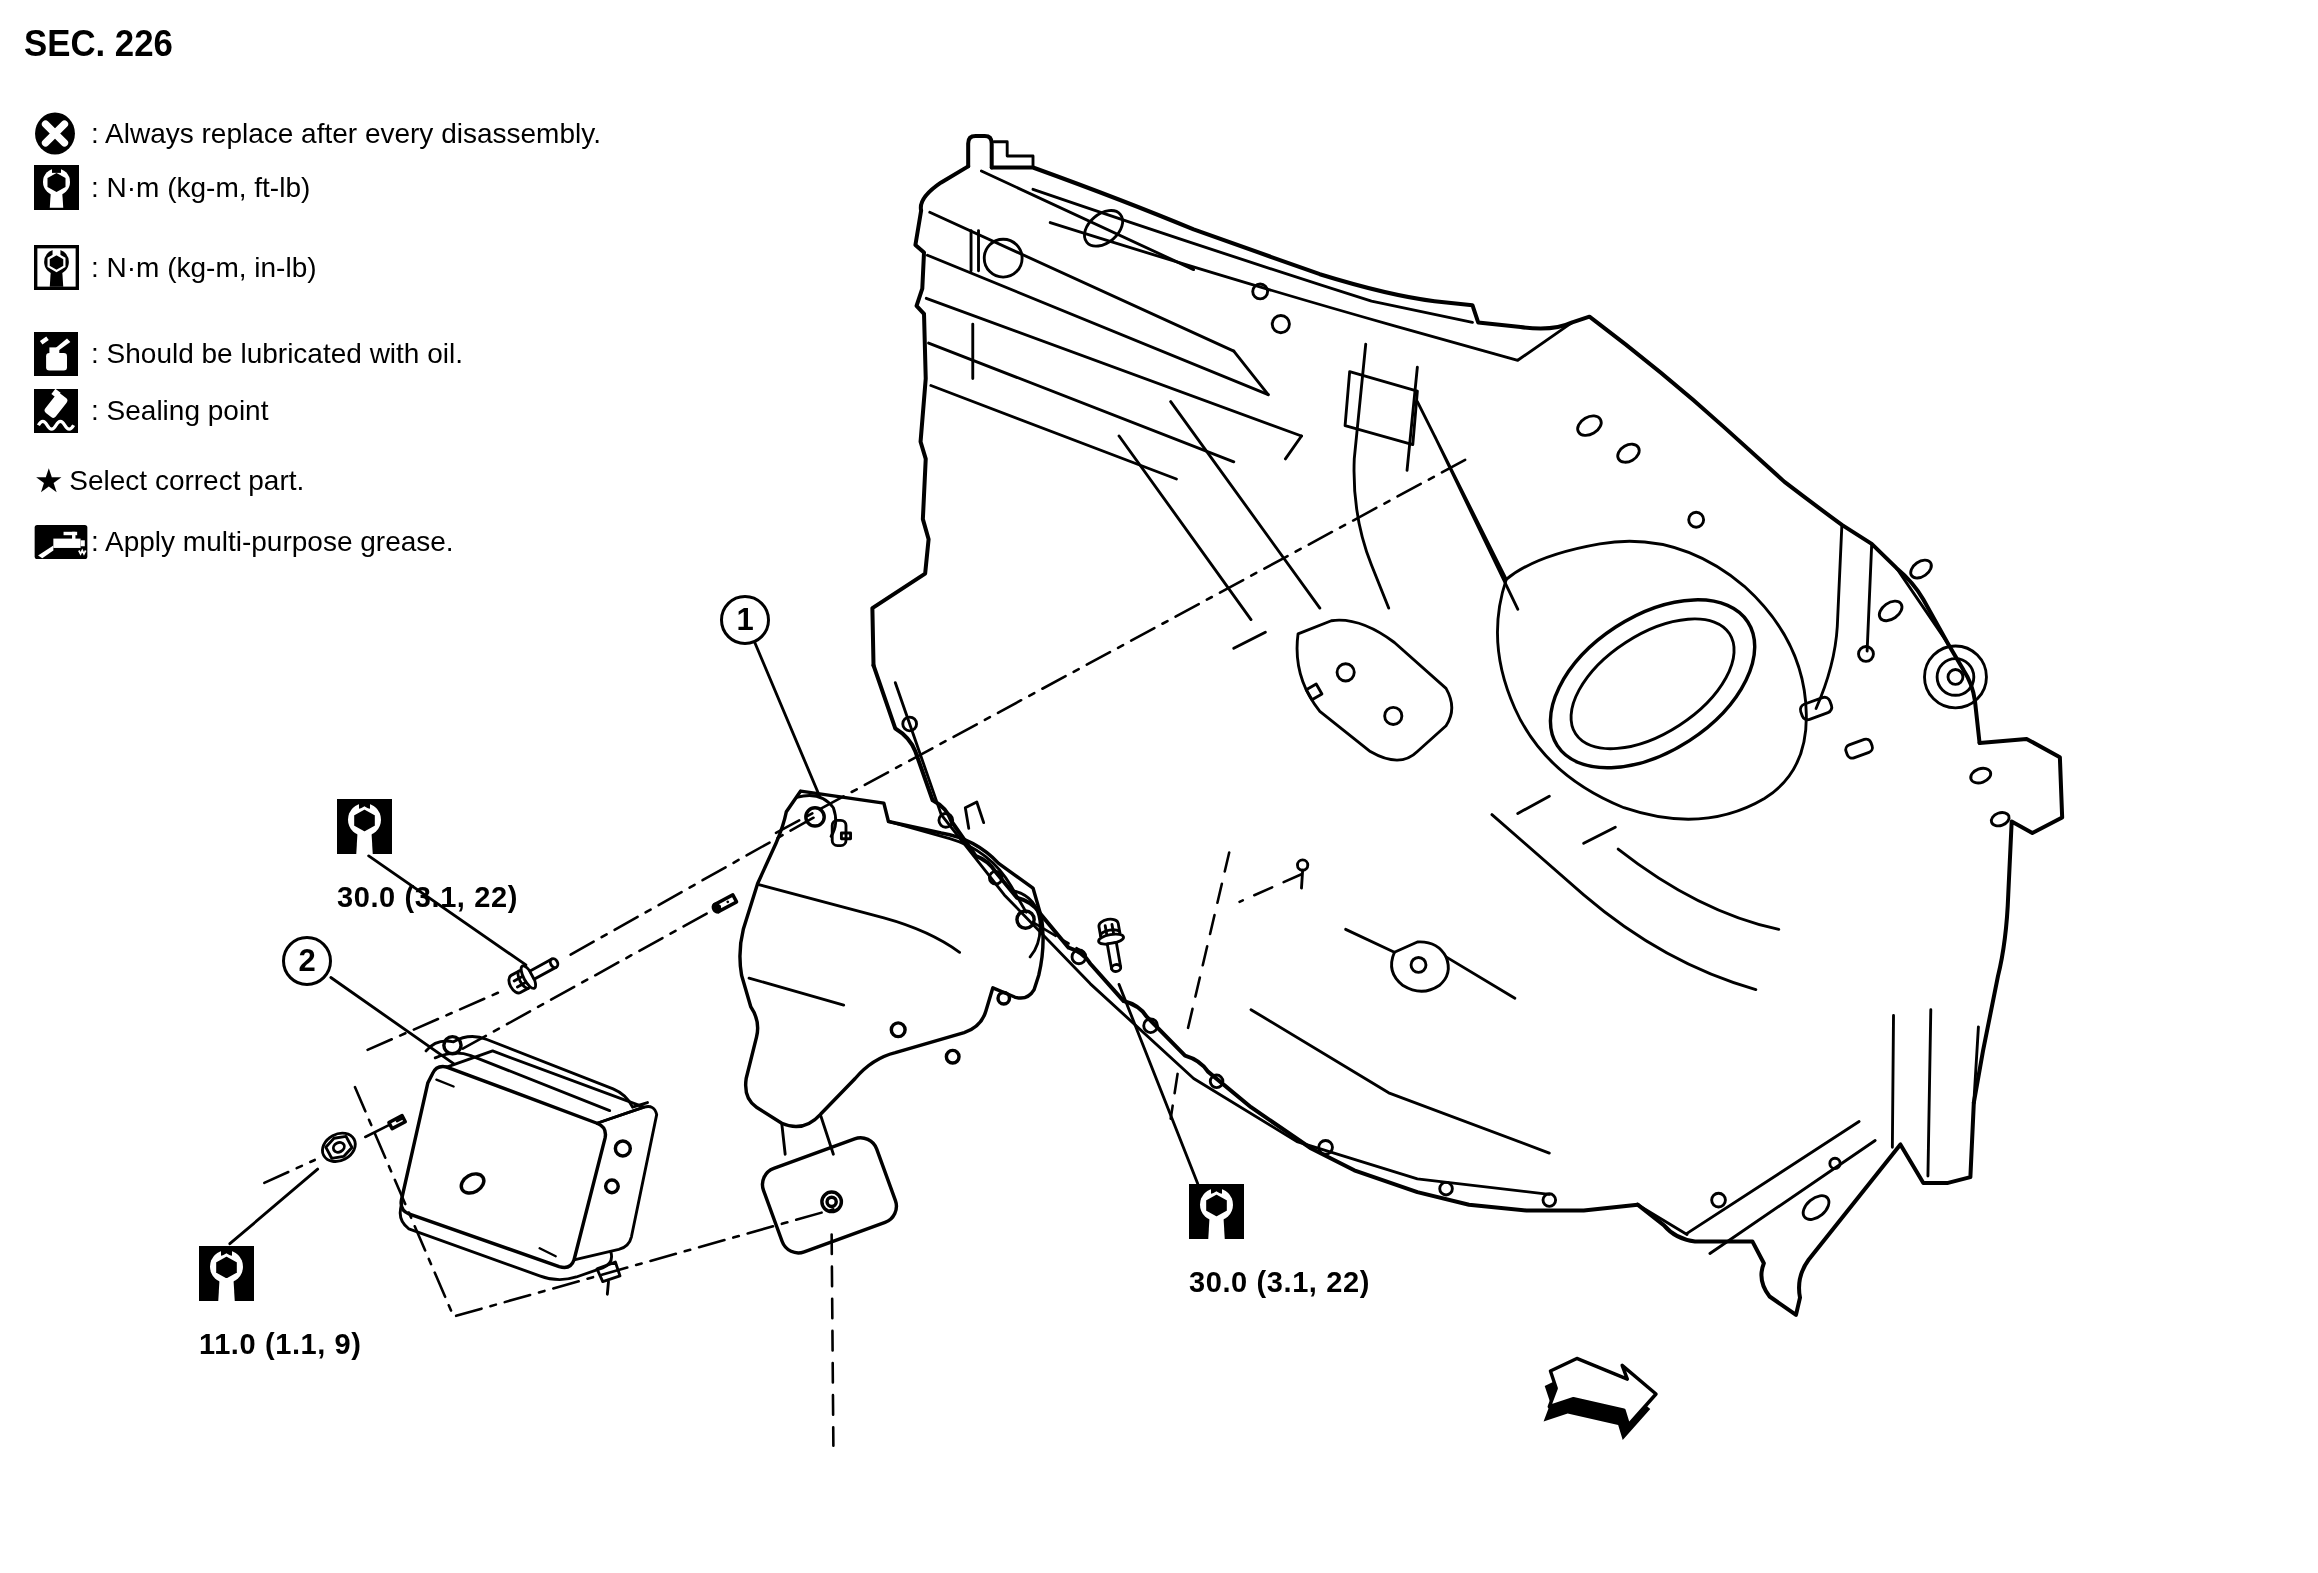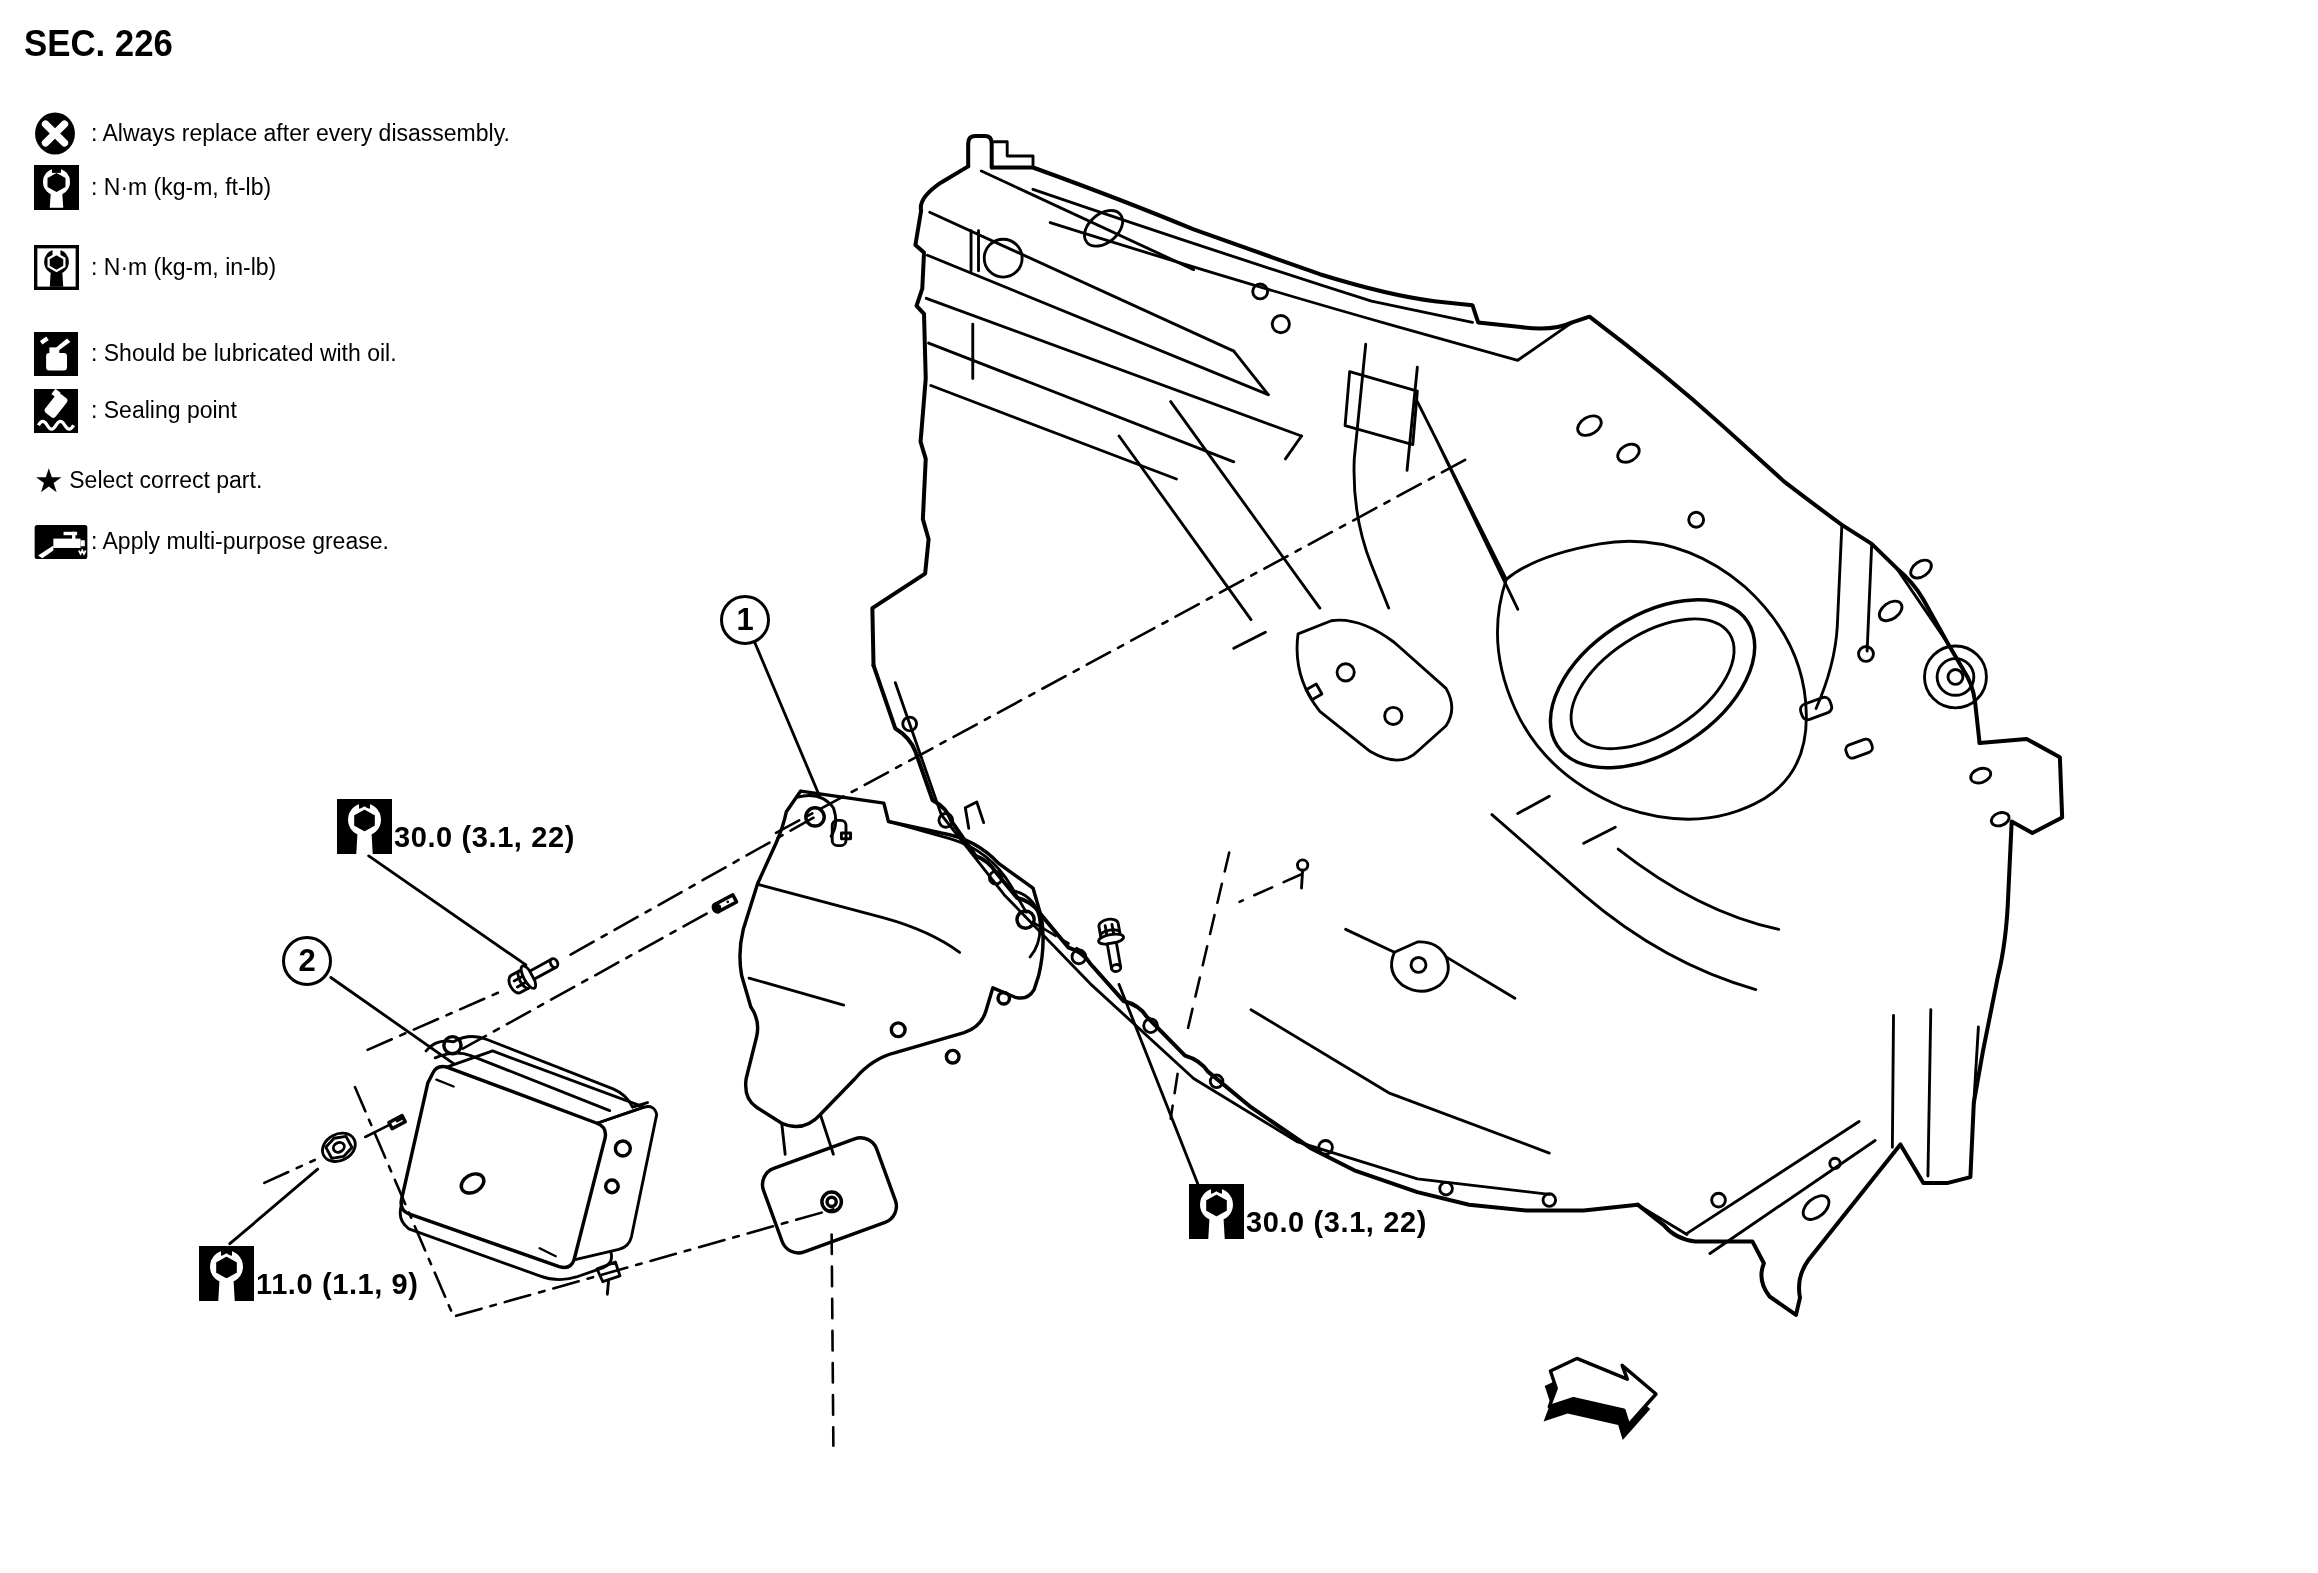--- a/index.html
+++ b/index.html
@@ -5,23 +5,23 @@
   html,body{margin:0;padding:0;background:#fff;}
   body{width:2319px;height:1573px;overflow:hidden;}
   .stage{position:relative;width:2318px;height:1573px;background:#fff;
          font-family:"Liberation Sans", sans-serif;color:#000;}
   svg{display:block;}
   .page-title{position:absolute;left:24px;top:23px;font-size:37px;font-weight:bold;
               letter-spacing:0px;transform:scaleX(.94);transform-origin:left top;}
   .legend{position:absolute;left:34px;top:102px;}
   .legend-row{position:absolute;left:0;display:flex;align-items:center;height:55px;}
   .legend-icon{width:57px;display:flex;align-items:center;}
-  .legend-label{font-size:23px;white-space:nowrap;}
+  .legend-label{font-size:28px;white-space:nowrap;}
   .star-glyph{font-size:33px;line-height:1;margin-right:5.7px;}
-  .torque{position:absolute;display:flex;align-items:flex-end;gap:2px;}
+  .torque{position:absolute;display:flex;align-items:flex-start;gap:27px;flex-direction:column;}
   .torque-value{font-size:29px;font-weight:bold;white-space:nowrap;letter-spacing:0.6px;}
   .bubble{position:absolute;width:44px;height:44px;border:3.4px solid #000;border-radius:50%;
           display:flex;align-items:center;justify-content:center;
           font-size:31px;font-weight:bold;background:#fff;}
 </style>
 </head>
 <body>
 
 <div class="stage">
 

